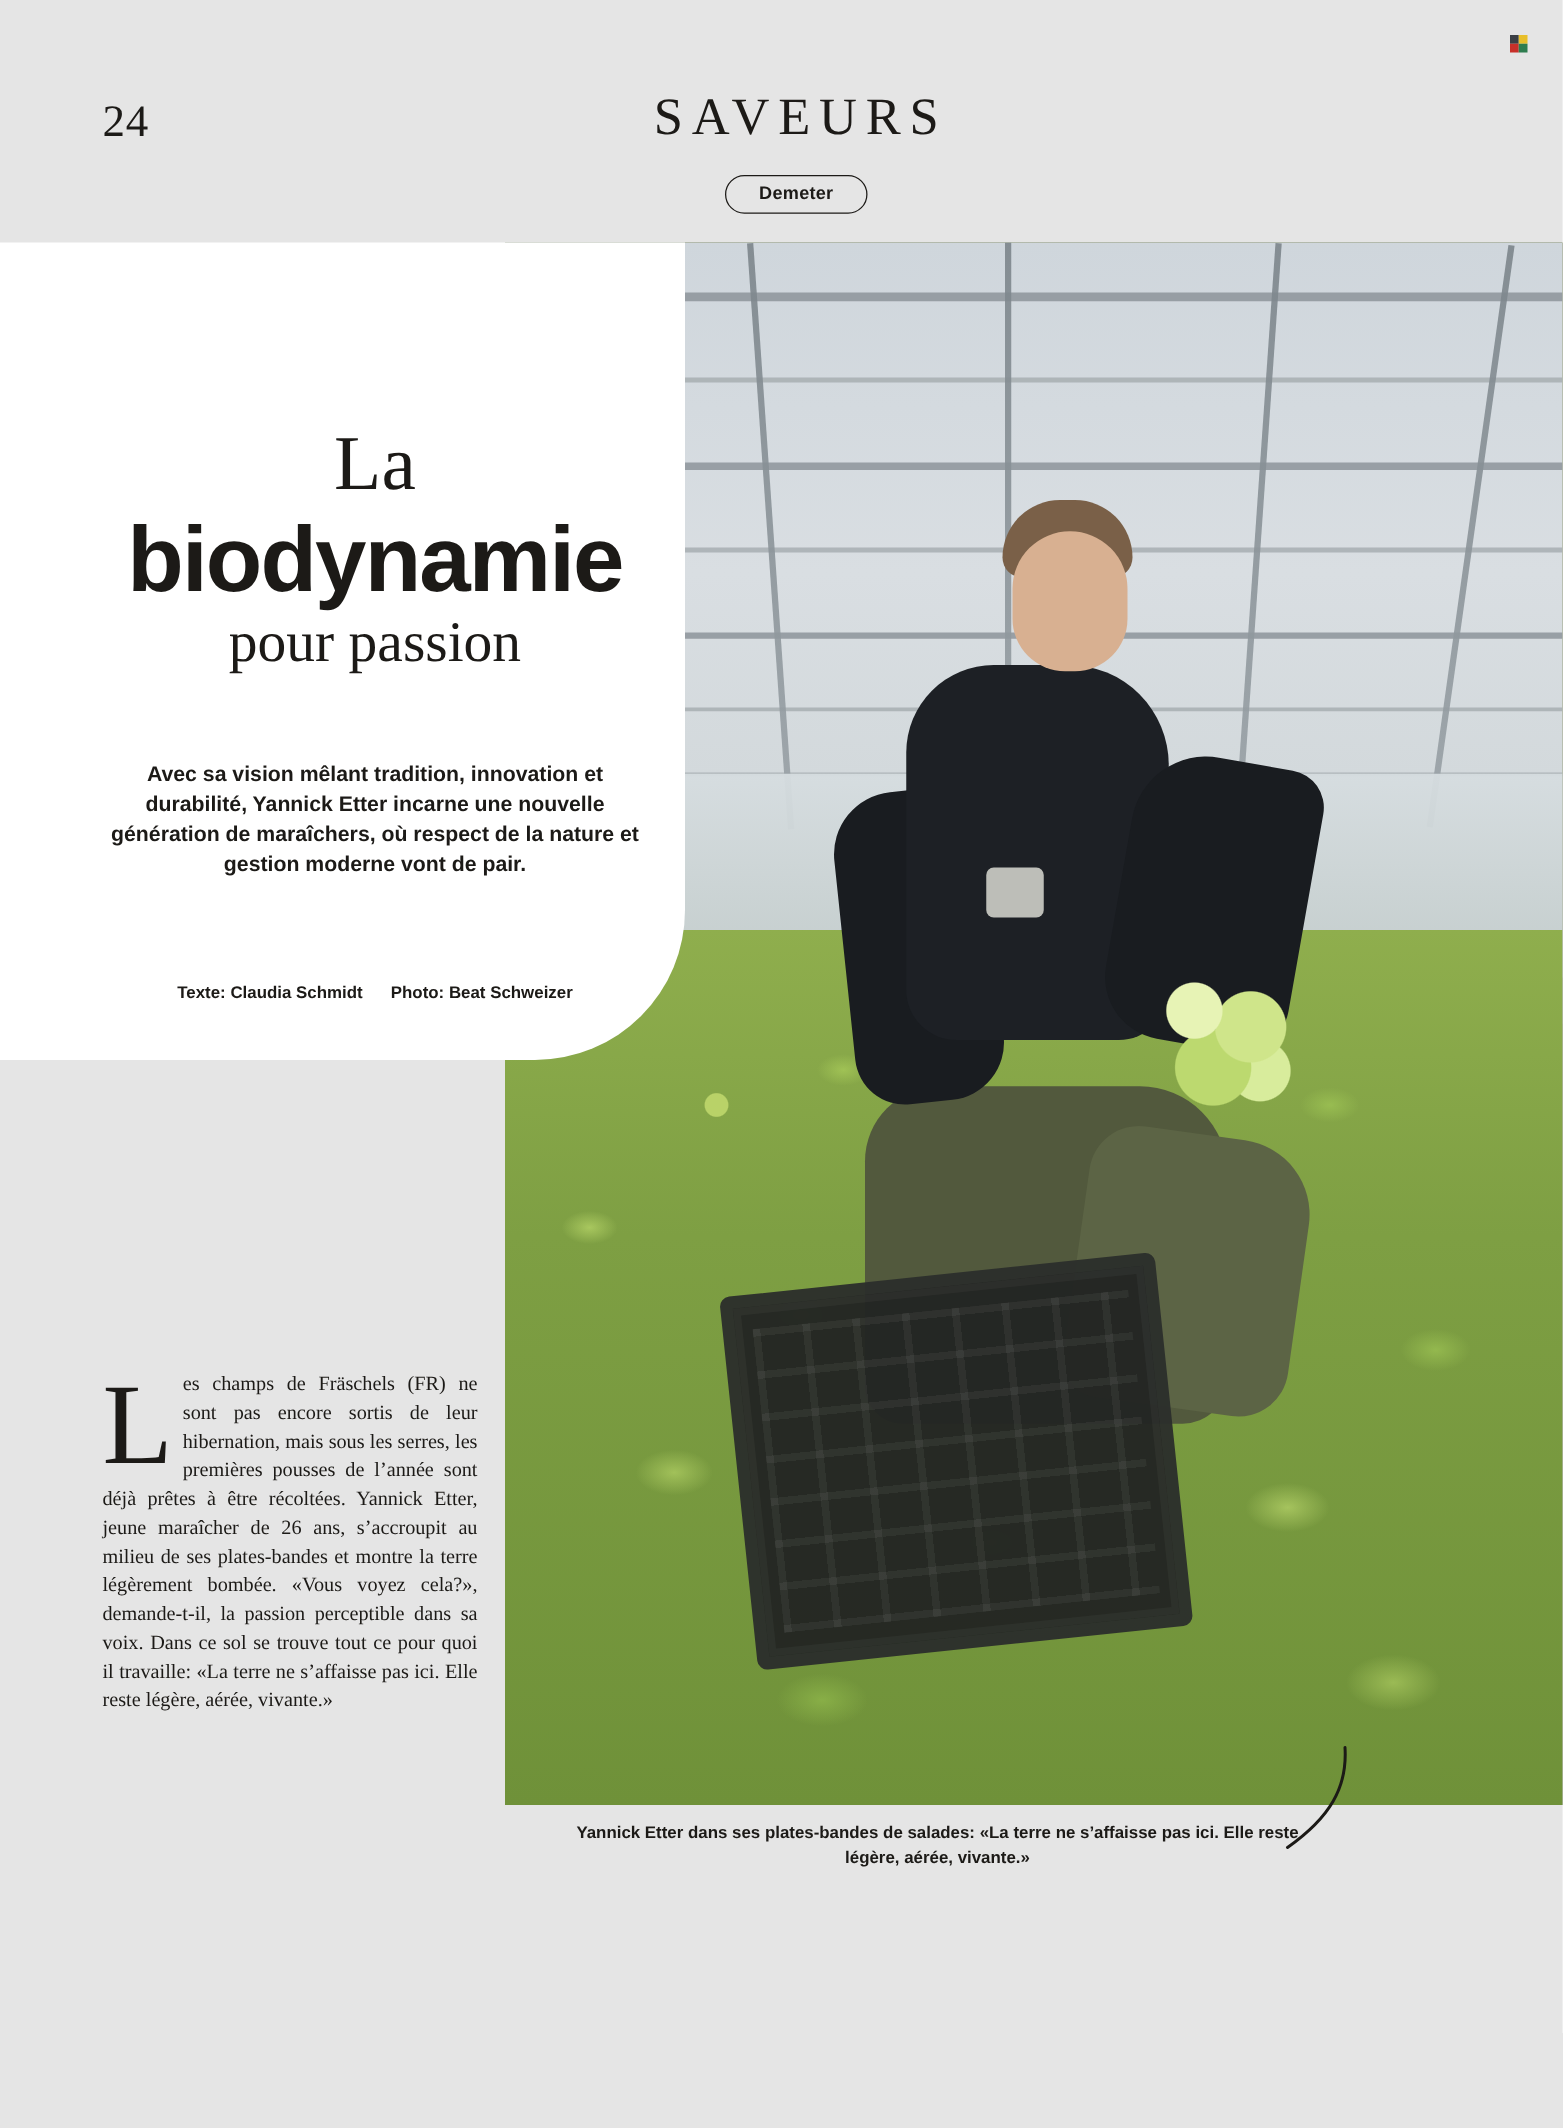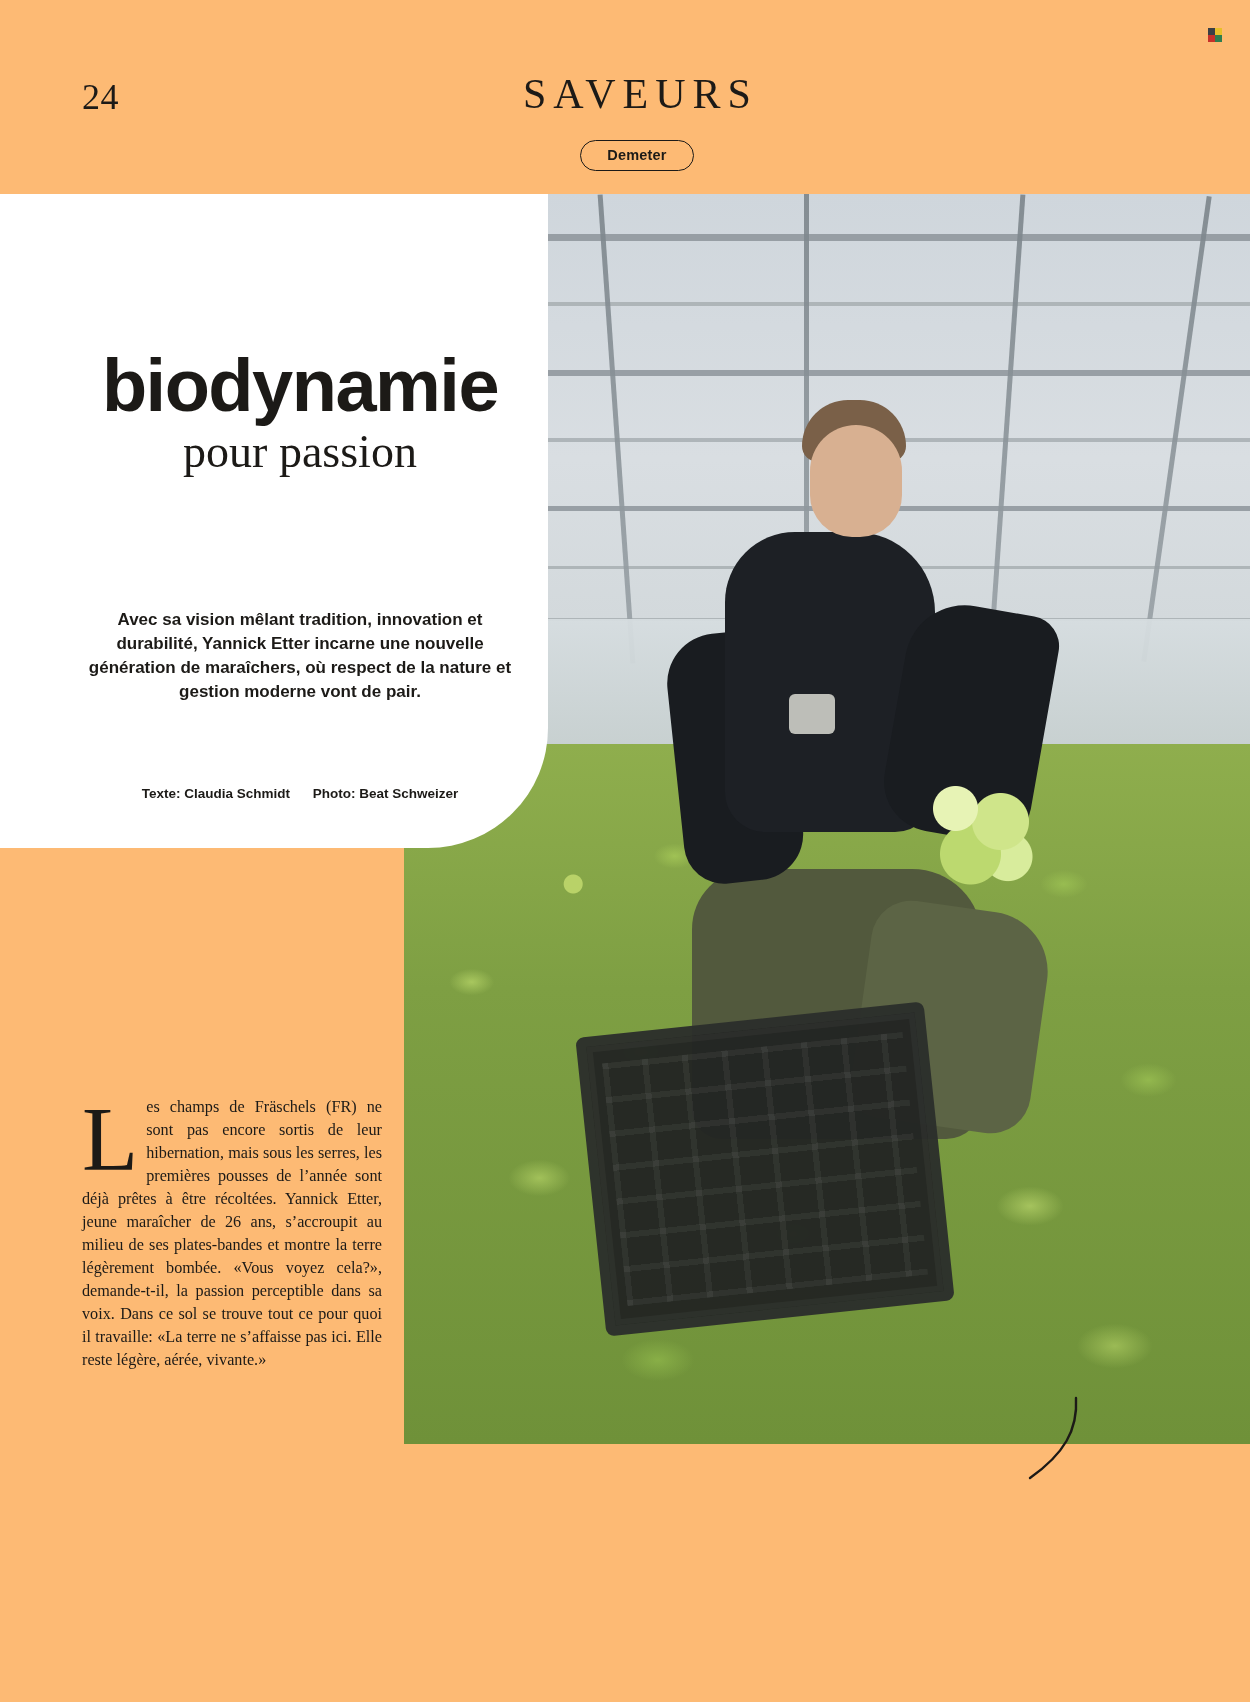--- a/index.html
+++ b/index.html
@@ -12,21 +12,21 @@
     height: 1702px;
     position: relative;
     overflow: hidden;
     font-family: "Liberation Serif", serif;
     color: #1c1a17;
   }
 
   .page {
     position: absolute;
     inset: 0;
-    background: #fdba74;
+    background: #e5e5e5;
   }
 
   
   .corner-mark {
     position: absolute;
     top: 28px;
     right: 28px;
     width: 14px;
     height: 14px;
     display: grid;
@@ -393,33 +393,35 @@
       <div class="figure-hair"></div>
       <div class="figure-head"></div>
       <div class="lettuce-hand"></div>
       <div class="crate"></div>
     </div>
   </div>
 
   <div class="panel"></div>
 
   <div class="headline">
+    <div class="h-line1">La</div>
     <div class="h-line2">biodynamie</div>
     <div class="h-line3">pour passion</div>
   </div>
 
   <div class="standfirst">Avec sa vision mêlant tradition, innovation et durabilité, Yannick Etter incarne une nouvelle génération de maraîchers, où respect de la nature et gestion moderne vont de pair.</div>
 
   <div class="credits">
     <span>Texte: Claudia Schmidt</span>
     <span>&nbsp;&nbsp;&nbsp;&nbsp;</span>
     <span>Photo: Beat Schweizer</span>
   </div>
 
   <div class="bodycol">
     <p><span class="dropcap">L</span><span>es champs de Fräschels (FR) ne sont pas encore sortis de leur hibernation, mais sous les serres, les premières pousses de l’année sont déjà prêtes à être récoltées. Yannick Etter, jeune maraîcher de 26 ans, s’accroupit au milieu de ses plates-bandes et montre la terre légèrement bombée. «Vous voyez cela?», demande-t-il, la passion perceptible dans sa voix. Dans ce sol se trouve tout ce pour quoi il travaille: «La terre ne s’affaisse pas ici. Elle reste légère, aérée, vivante.»</span></p>
   </div>
 
   <svg class="caption-swoosh" viewBox="0 0 60 90">
     <path d="M56 2 C 58 34, 44 58, 10 82" fill="none" stroke="#1c1a17" stroke-width="2.4" stroke-linecap="round"></path>
   </svg>
+  <div class="caption">Yannick Etter dans ses plates-bandes de salades: «La terre ne s’affaisse pas ici. Elle reste légère, aérée, vivante.»</div>
 
 </div>
 
 </body></html>

